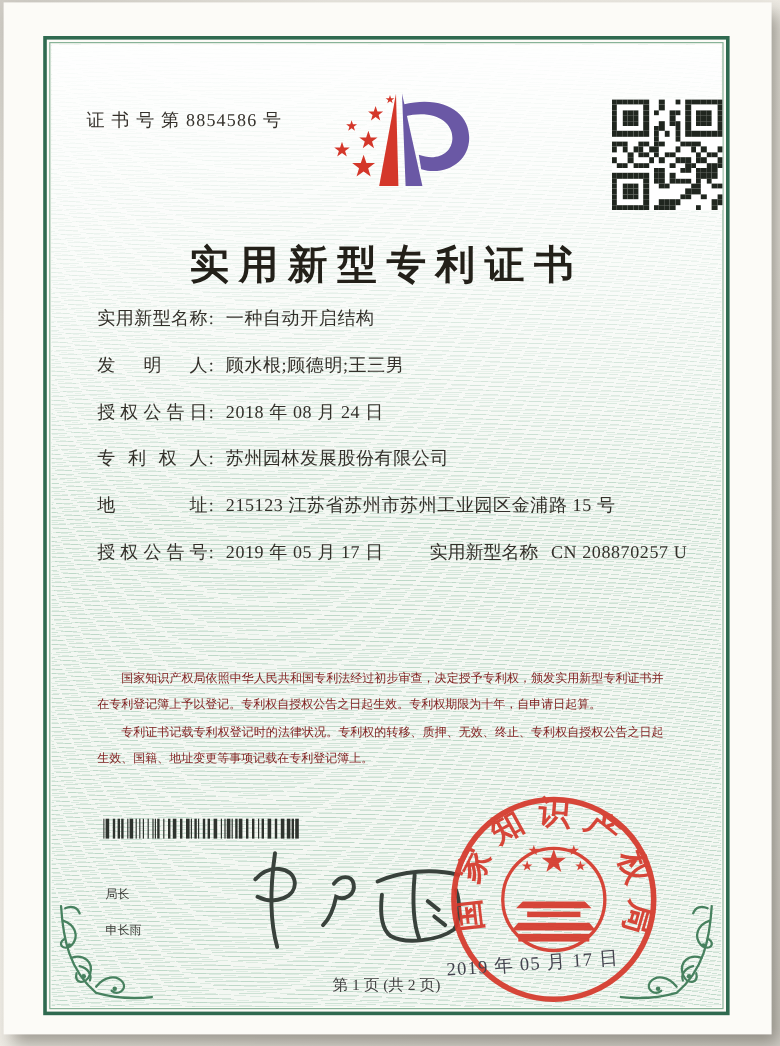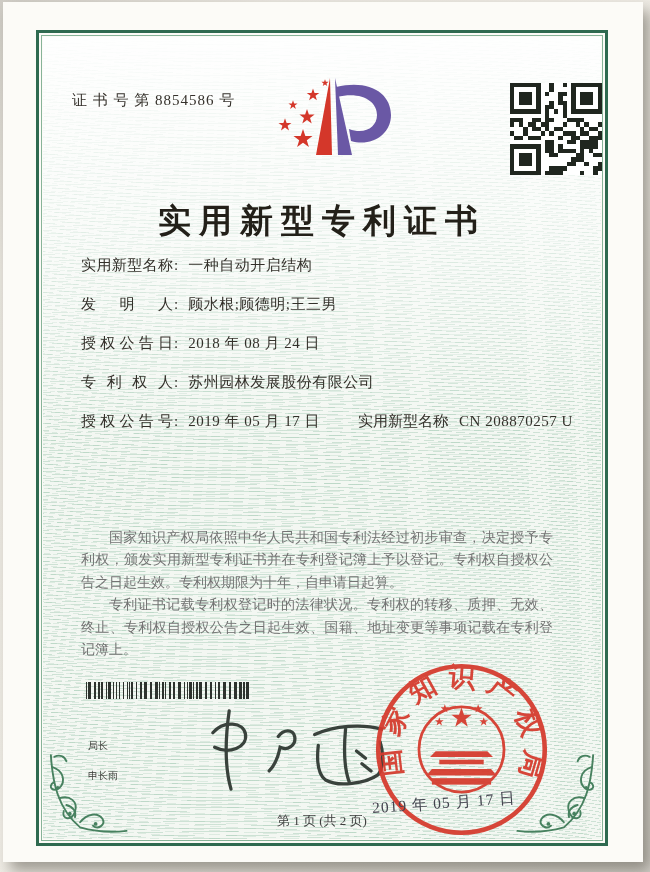--- a/index.html
+++ b/index.html
@@ -26,22 +26,22 @@
   .qr div{background:transparent;}
   .qr div.d{background:#20261f;}
   .title{position:absolute;left:0;top:166px;width:100%;text-align:center;
     font-size:33px;font-weight:600;letter-spacing:8px;color:#232019;}
   .fields{position:absolute;left:42px;top:223px;width:486px;font-size:15px;color:#33302a;}
   .f-row{height:23px;margin-bottom:16px;white-space:nowrap;}
   .f-label{display:inline-block;width:92px;text-align:justify;text-align-last:justify;vertical-align:top;}
   .f-colon{display:inline-block;margin:0 10px 0 1px;}
   .f-value{letter-spacing:.5px;}
   .f-value2-label{display:inline-block;width:86px;margin-left:38px;text-align:justify;text-align-last:justify;vertical-align:top;}
-  .body-text{position:absolute;left:42px;top:494px;width:472px;font-size:14px;
-    line-height:22.4px;text-align:justify;color:#737373;}
+  .body-text{position:absolute;left:42px;top:522px;width:472px;font-size:10px;
+    line-height:22.4px;text-align:justify;color:#7f1d1d;}
   .body-text p{margin:0;text-indent:2em;}
   .barcode{position:absolute;left:47px;top:649px;width:166px;height:17px;}
   .signer{position:absolute;left:49px;top:698px;font-size:10px;line-height:30px;color:#3a3a36;}
   .autograph{position:absolute;left:152px;top:660px;width:200px;height:115px;}
   .seal{position:absolute;left:330px;top:624px;width:185px;height:185px;opacity:.93;}
   .seal-date{position:absolute;left:333px;top:760px;font-size:15.5px;color:#43434e;
     letter-spacing:1px;transform:rotate(-4deg);}
   .flourish{position:absolute;width:86px;height:92px;top:714px;}
   .flourish.bl{left:5px;}
   .flourish.br{right:5px;transform:scaleX(-1);}
@@ -526,20 +526,23 @@
         <span class="f-label">实用新型名称</span><span class="f-colon">:</span><span class="f-value">一种自动开启结构</span>
       </div>
       <div class="f-row">
         <span class="f-label">发明人</span><span class="f-colon">:</span><span class="f-value">顾水根;顾德明;王三男</span>
       </div>
       <div class="f-row">
         <span class="f-label">授权公告日</span><span class="f-colon">:</span><span class="f-value">2018 年 08 月 24 日</span>
       </div>
       <div class="f-row">
         <span class="f-label">专利权人</span><span class="f-colon">:</span><span class="f-value">苏州园林发展股份有限公司</span>
+      </div>
+      <div class="f-row">
+        <span class="f-label">地址</span><span class="f-colon">:</span><span class="f-value">215123 江苏省苏州市苏州工业园区金浦路 15 号</span>
       </div>
       <div class="f-row">
         <span class="f-label">授权公告号</span><span class="f-colon">:</span><span class="f-value">2019 年 05 月 17 日</span><span class="f-value2-label">实用新型名称</span><span class="f-colon">:</span><span class="f-value">CN 208870257 U</span>
       </div>
     </div>
 
     <div class="body-text">
       <p>国家知识产权局依照中华人民共和国专利法经过初步审查，决定授予专利权，颁发实用新型专利证书并在专利登记簿上予以登记。专利权自授权公告之日起生效。专利权期限为十年，自申请日起算。</p>
       <p>专利证书记载专利权登记时的法律状况。专利权的转移、质押、无效、终止、专利权自授权公告之日起生效、国籍、地址变更等事项记载在专利登记簿上。</p>
     </div>

